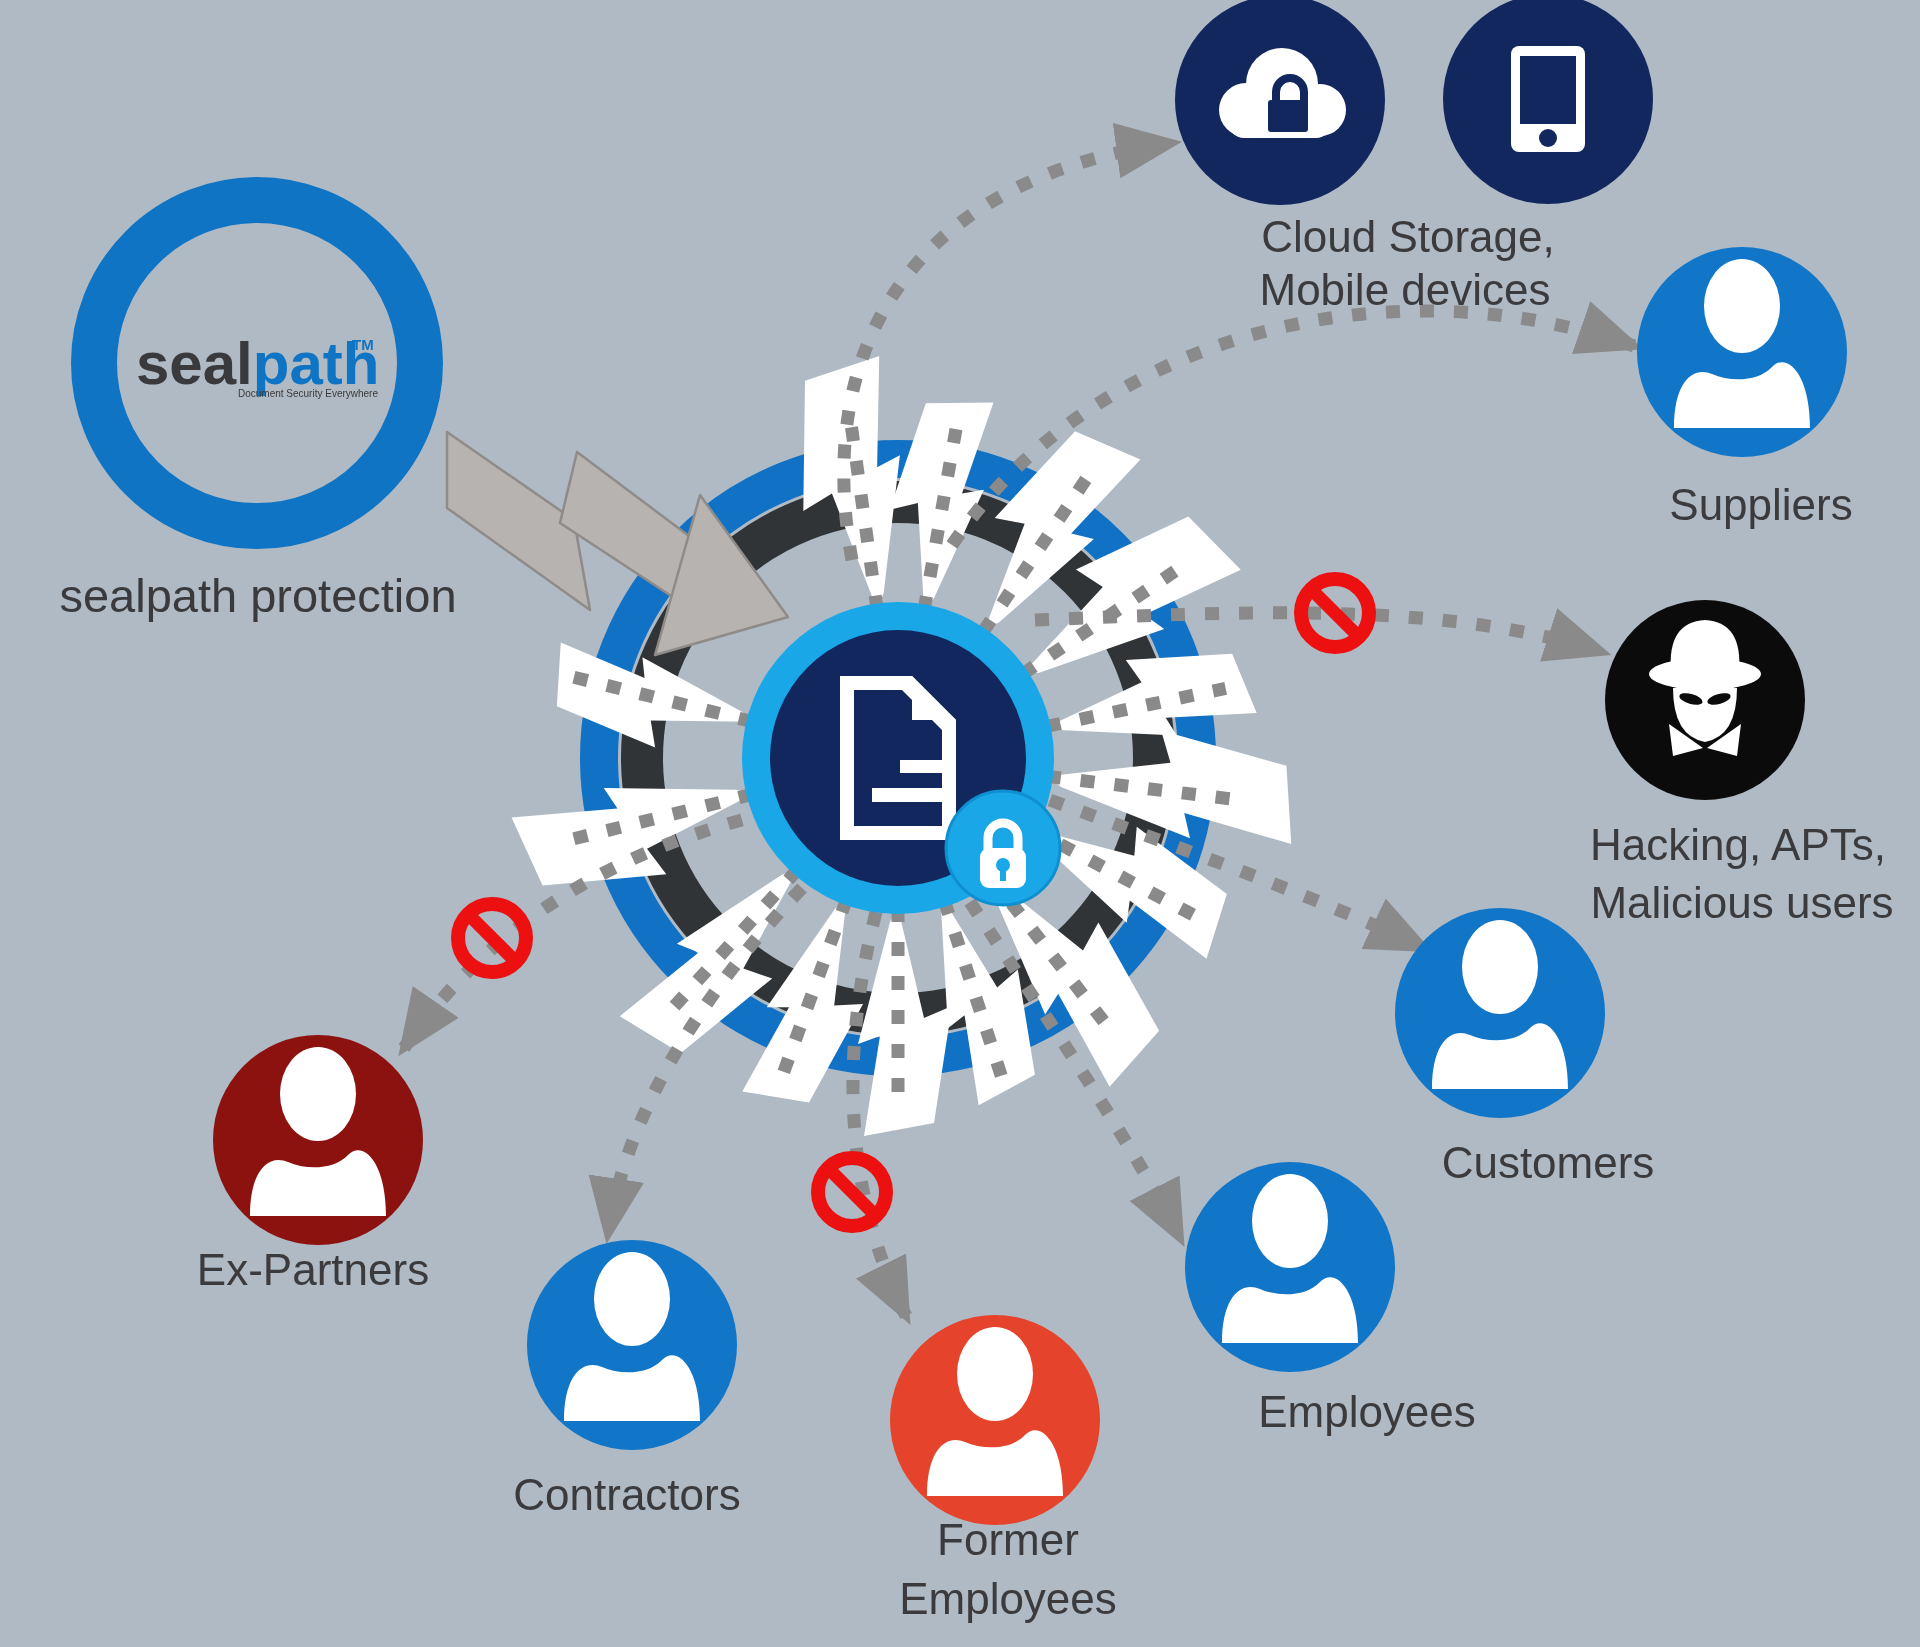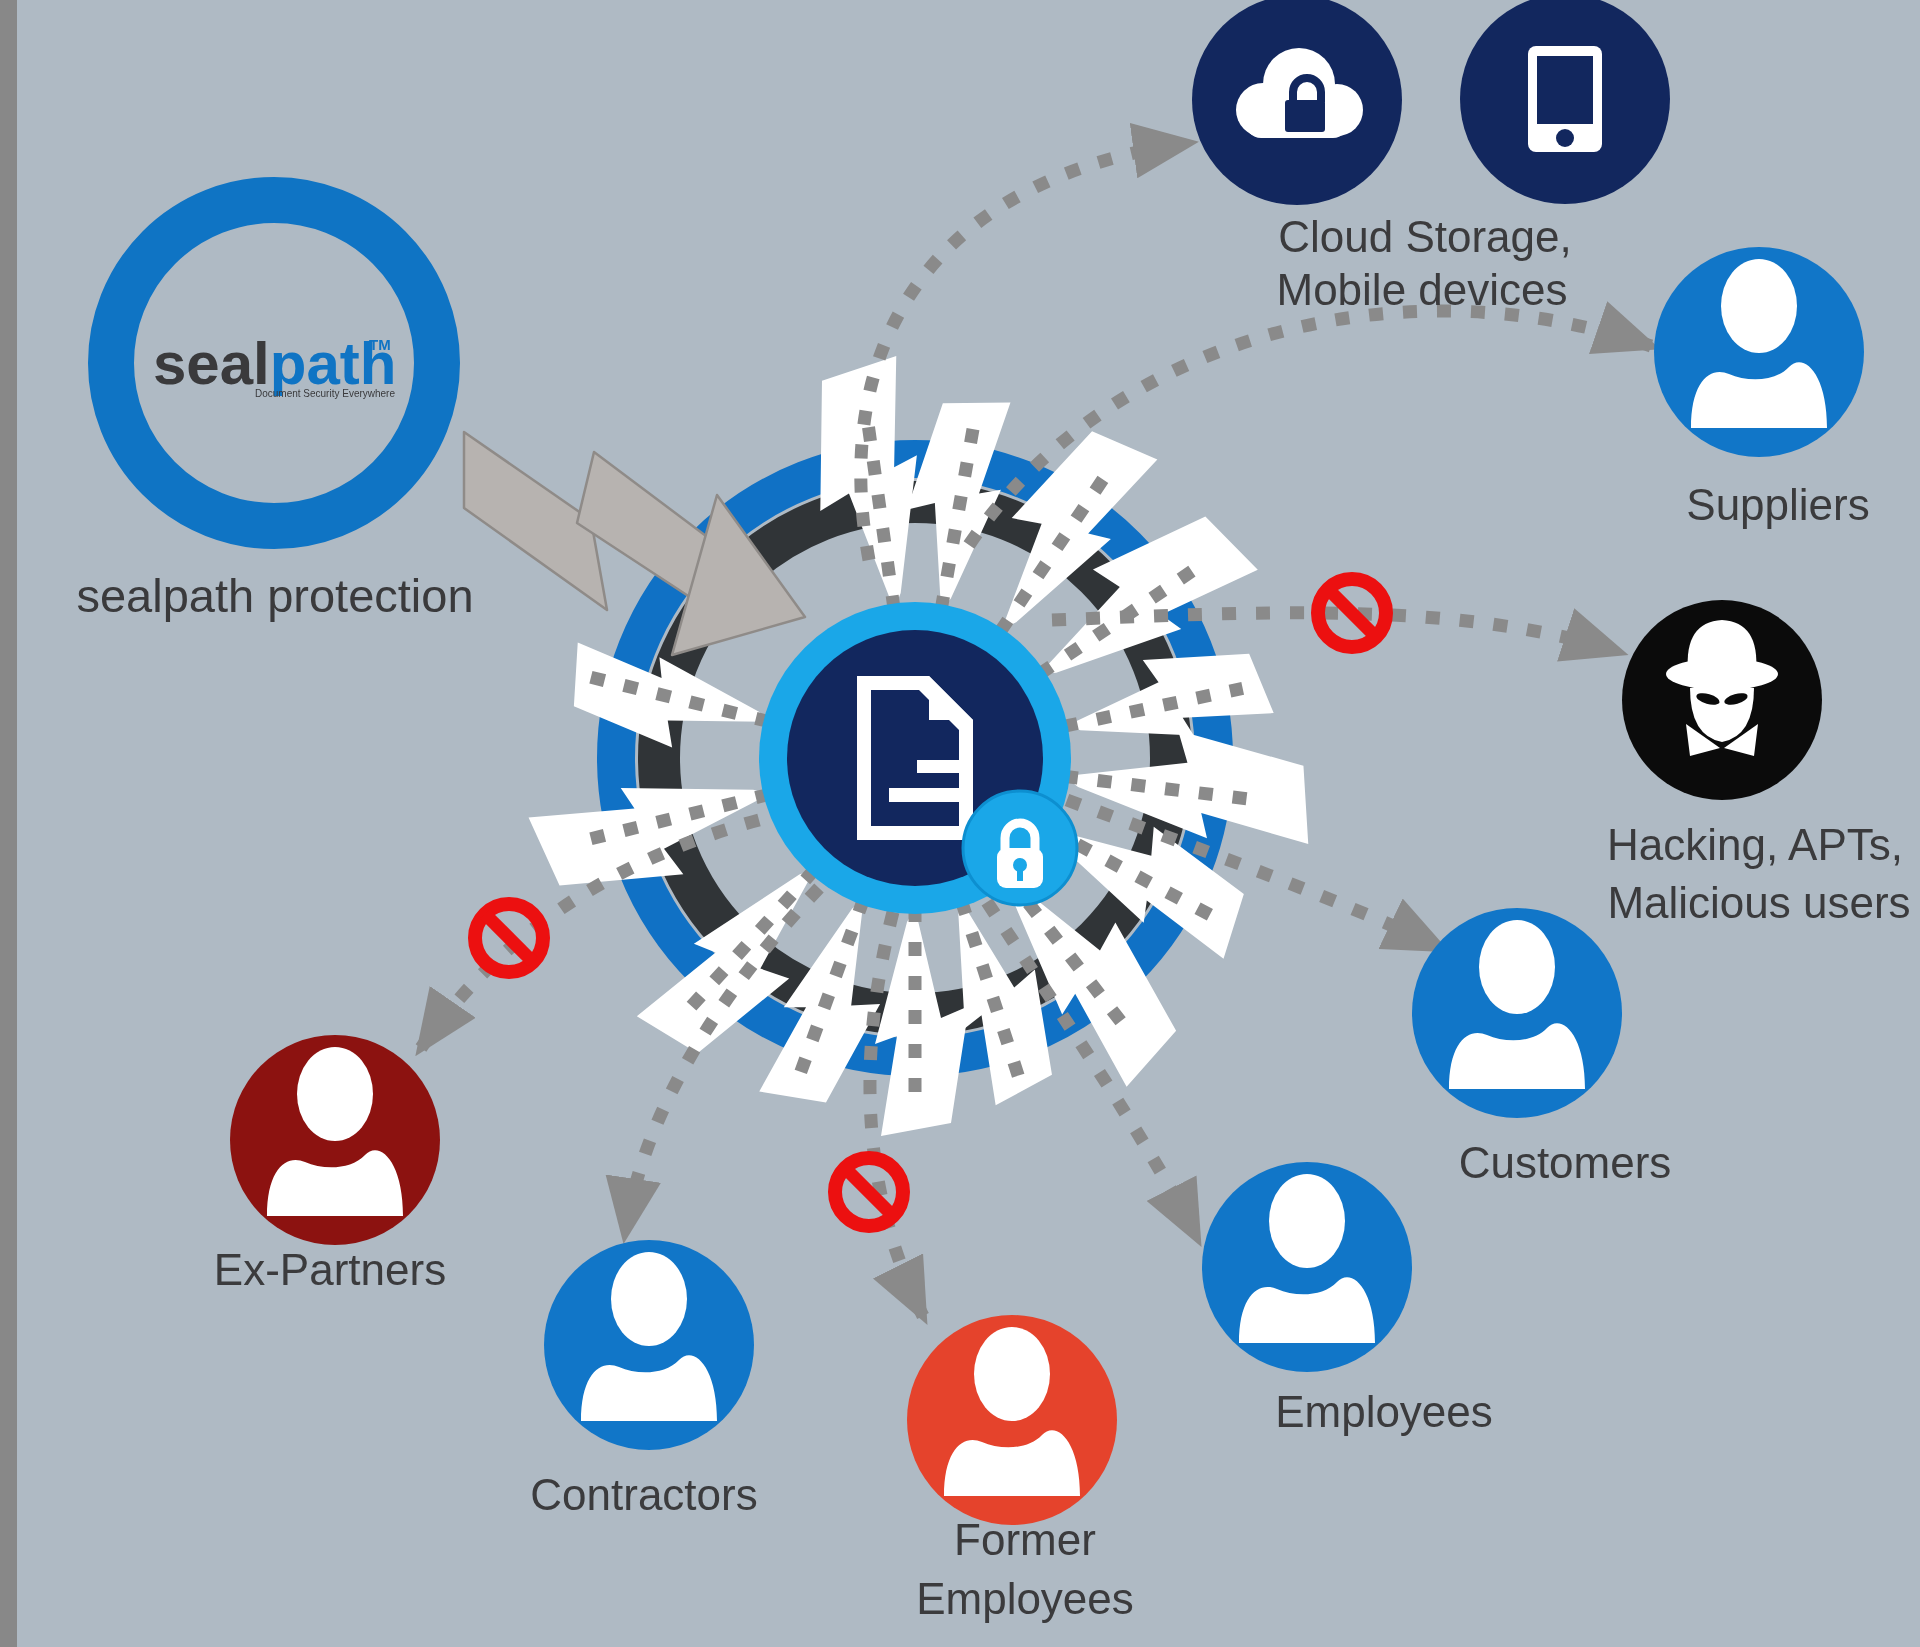--- a/index.html
+++ b/index.html
@@ -1,16 +1,16 @@
 <!DOCTYPE html>
 <html><head>
 <meta charset="utf-8">
 <style>
   html,body{margin:0;padding:0;background:#888;}
-  .stage{width:1696px;height:1647px;position:relative;font-family:"Liberation Sans",sans-serif;margin-left:17px;}
+  .stage{width:1696px;height:1647px;position:relative;font-family:"Liberation Sans",sans-serif;}
   svg{display:block;}
   text{font-family:"Liberation Sans","DejaVu Sans",sans-serif;}
   .entity-label{font-size:44px;fill:#3B3B3D;}
   .dash{stroke:#8A8A8A;stroke-width:13;fill:none;stroke-dasharray:14 20;}
   .arrow{stroke:#8A8A8A;stroke-width:13;fill:none;stroke-dasharray:14 20;}
   .bolt{fill:#FFFFFF;}
   .ring-blue{fill:none;stroke:#1071C5;}
   .ring-dark{fill:none;stroke:#303437;}
   .lightning{fill:#B7B3B0;stroke:#8F8B88;stroke-width:2.5;stroke-linejoin:round;}
   .white{fill:#FFFFFF;}

